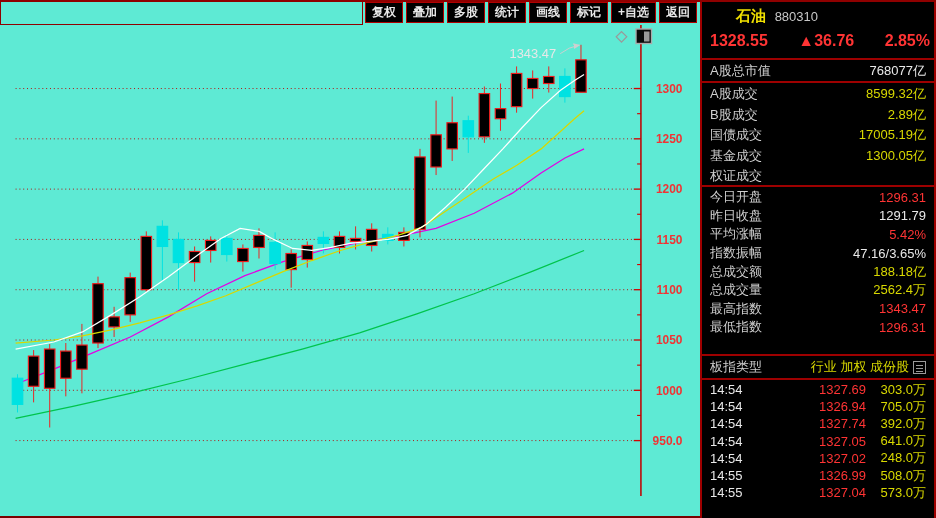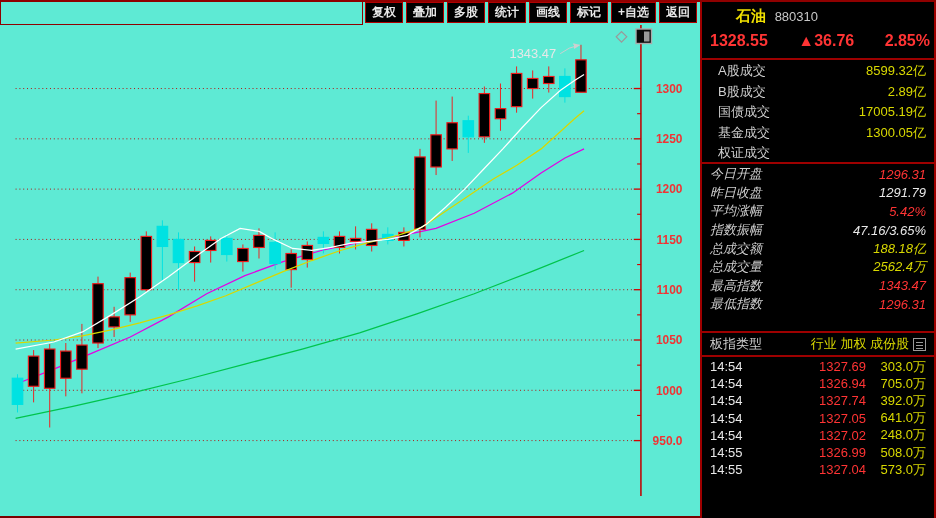--- a/index.html
+++ b/index.html
@@ -39,24 +39,24 @@
   .p-sec { border-bottom:2px solid #9e0000; flex:none; }
   .p-header { height:58px; padding:3px 4px 0 8px; }
   .p-h-line1 { padding-left:26px; height:22px; line-height:22px; }
   .p-h-name { color:#f0e000; font-size:15px; font-weight:bold; }
   .p-h-code { color:#c8c8c8; font-size:13px; margin-left:5px; }
   .p-h-line2 { display:flex; justify-content:space-between; align-items:center;
                height:28px; color:#ff3434; font-size:16px; font-weight:bold; }
   .p-row { display:flex; justify-content:space-between; align-items:center; padding:0 8px; }
   .p-mcap { height:23px; }
   .p-mcap .p-row { height:21px; }
-  .p-turnover { height:104px; padding-top:1px;padding-left:8px; }
+  .p-turnover { height:104px; padding-top:1px; }
   .p-turnover .p-row { height:20.5px; }
   .p-stats { height:169px; padding-top:1px; }
-  .p-stats .p-row { height:18.6px;font-style:italic; }
+  .p-stats .p-row { height:18.6px; }
   .p-board { height:24px; }
   .p-board .p-row { height:22px; }
   .p-adv { height:24px; }
   .p-ticks { flex:1; overflow:hidden; padding-top:1px; }
   .t-row { display:flex; align-items:center; padding:0 8px; height:17.2px; }
   .t-time { width:56px; color:#e8e8e8; }
   .t-price { width:100px; text-align:right; color:#ff3434; }
   .t-vol { flex:1; text-align:right; color:#d8d800; }
   .lbl { color:#cfcfcf; }
   .v-red { color:#ff3434; }
@@ -228,20 +228,26 @@
         <span class="p-h-name">石油</span>
         <span class="p-h-code">880310</span>
       </div>
       <div class="p-h-line2">
         <span>1328.55</span>
         <span>▲36.76</span>
         <span>2.85%</span>
       </div>
     </div>
 
+    <div class="p-sec p-mcap">
+      <div class="p-row">
+        <span class="lbl">A股总市值</span>
+        <span class="v-white">768077亿</span>
+      </div>
+    </div>
 
     <div class="p-sec p-turnover" id="turnover-section">
         <div class="p-row">
           <span class="lbl">A股成交</span>
           <span class="v-yellow">8599.32亿</span>
         </div>
         <div class="p-row">
           <span class="lbl">B股成交</span>
           <span class="v-yellow">2.89亿</span>
         </div>

